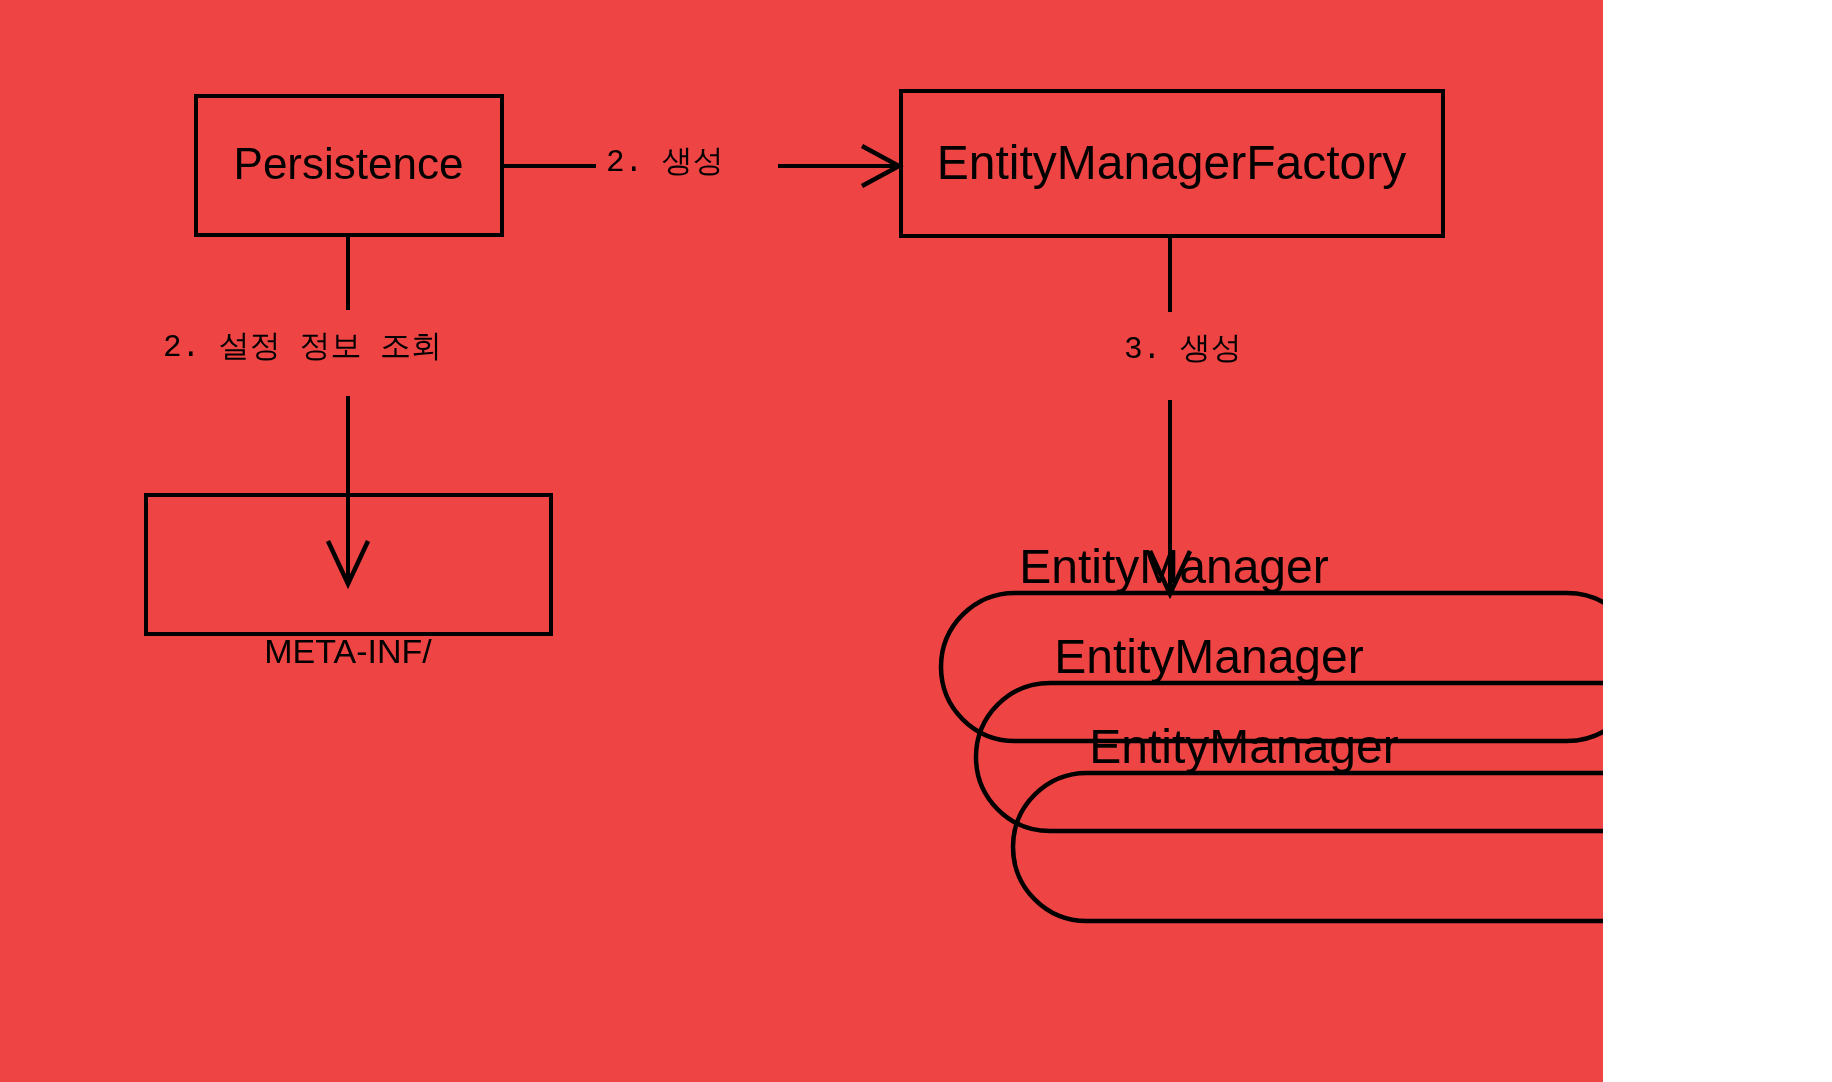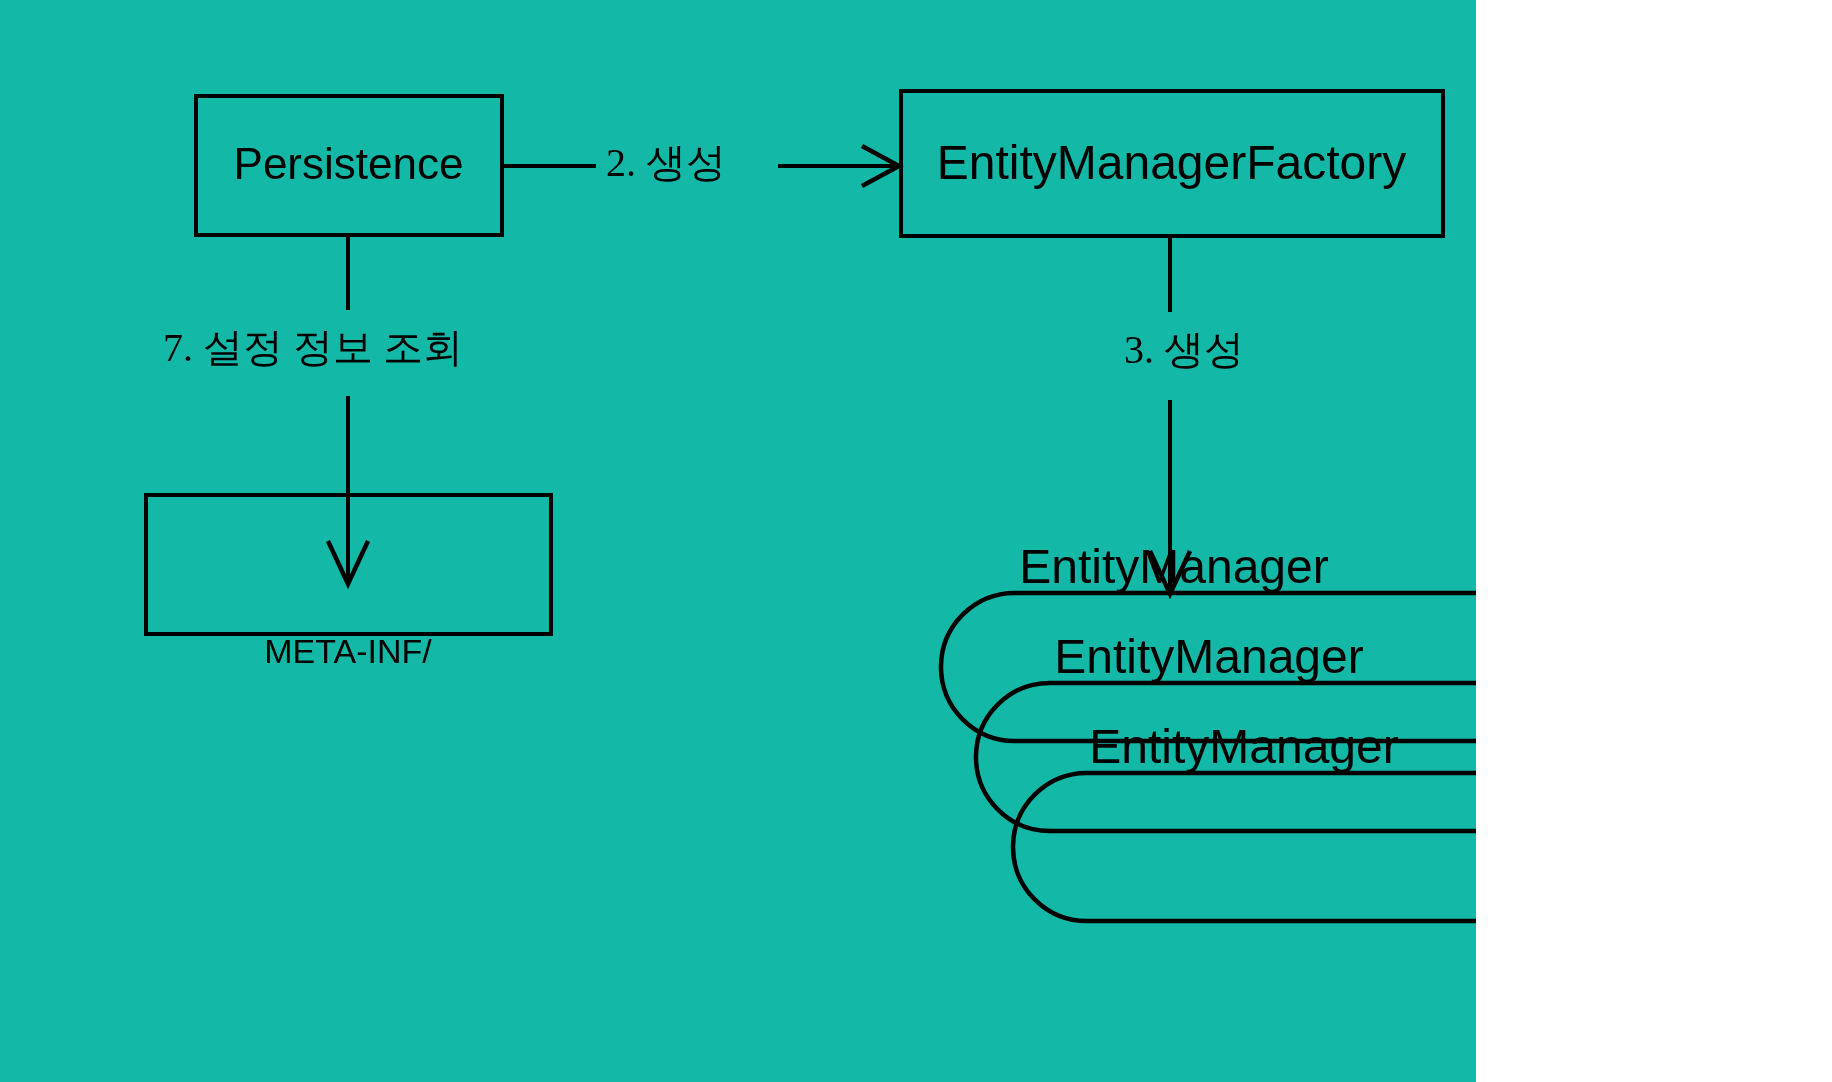--- a/index.html
+++ b/index.html
@@ -6,23 +6,23 @@
   html, body {
     margin: 0;
     padding: 0;
     background: #ffffff;
   }
   body {
     font-family: "Liberation Sans", "DejaVu Sans", sans-serif;
   }
   #canvas {
     position: relative;
-    width: 1476px;
+    width: 1603px;
     height: 1082px;
-    background: #14b8a6;
+    background: #ef4444;
     overflow: hidden;
   }
   #diagram-svg {
     position: absolute;
     left: 0;
     top: 0;
     width: 1832px;
     height: 1082px;
   }
   .shape-stroke {
@@ -85,22 +85,22 @@
     line-height: 50px;
     text-align: center;
   }
   .label-em-1 { left: 945px;  top: 542px; width: 458px; }
   .label-em-2 { left: 980px;  top: 632px; width: 458px; }
   .label-em-3 { left: 1015px; top: 722px; width: 458px; }
 
   .edge-label {
     position: absolute;
     color: #000000;
-    font-family: Liberation Serif, serif;
-    font-size: 40px;
+    font-family: Liberation Mono, monospace;
+    font-size: 31px;
     line-height: 56px;
     white-space: pre;
     user-select: none;
   }
   .label-step2 { left: 606px;  top: 135px; }
   .label-step1 { left: 163px;  top: 320px; }
   .label-step3 { left: 1090px; top: 322px; margin-left: 34px; }
 </style>
 </head>
 <body>
@@ -143,17 +143,17 @@
   </div>
 
   <div class="node-label label-em label-em-1">EntityManager</div>
 
   <div class="node-label label-em label-em-2">EntityManager</div>
 
   <div class="node-label label-em label-em-3">EntityManager</div>
 
   <div class="edge-label label-step2">2. 생성</div>
 
-  <div class="edge-label label-step1">7. 설정 정보 조회</div>
+  <div class="edge-label label-step1">2. 설정 정보 조회</div>
 
   <div class="edge-label label-step3">3. 생성</div>
 
 </div>
 
 </body></html>

